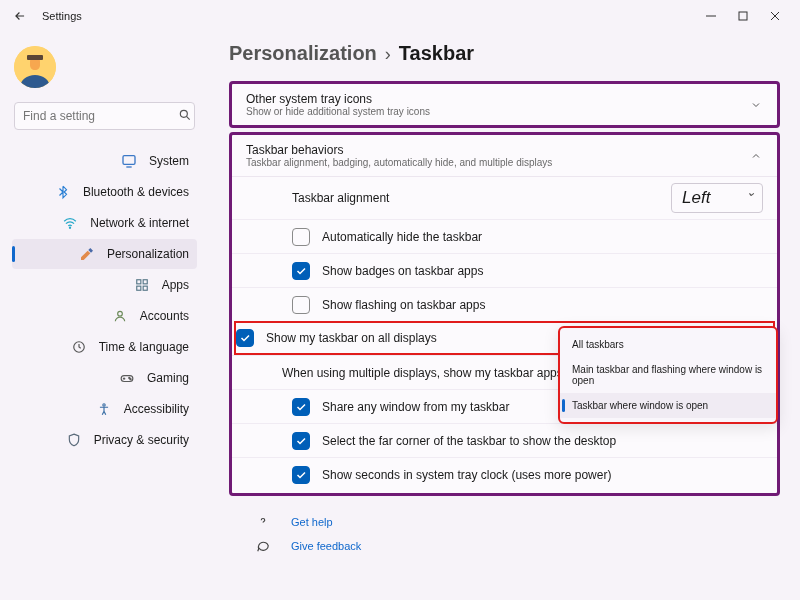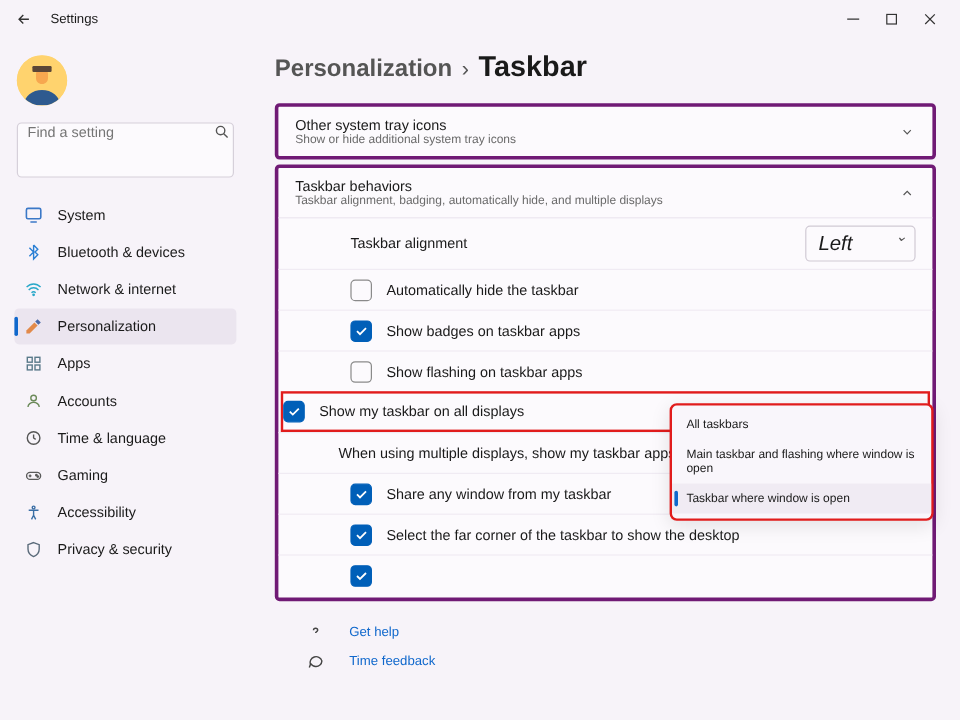--- a/index.html
+++ b/index.html
@@ -43,41 +43,42 @@
     .avatar {
       width: 42px; height: 42px; border-radius: 50%;
       background: #ffd36e;
       display: flex; align-items: flex-end; justify-content: center;
       overflow: hidden;
     }
     .avatar svg { width: 42px; height: 42px; }
     .profile-name { font-weight: 600; font-size: 12px; }
     .profile-email { font-size: 10px; color: #4a4a4a; }
     .searchbox {
-      display: flex; align-items: flex-start;
+      display: flex; align-items: center;
       background: #fcfafd;
       border: 1px solid #d6d0da;
       border-radius: 4px;
-      height: 46px;
+      height: 28px;
       padding: 0 8px;
       margin: 0 2px 16px 2px;
     }
     .searchbox input {
       flex: 1; border: none; background: transparent;
       outline: none; font-size: 12px;
       color: #555;
     }
     .nav { display: flex; flex-direction: column; gap: 1px; }
     .nav-item {
       display: flex; align-items: center; gap: 12px;
       height: 30px;
       padding: 0 8px;
       border-radius: 4px;
       cursor: pointer;
       font-size: 12px;
+      justify-content: flex-end;
     }
     .nav-item.selected {
       background: #ebe5ef;
       position: relative;
     }
     .nav-item.selected::before {
       content: "";
       position: absolute; left: 0; top: 7px; bottom: 7px;
       width: 3px; background: #1068cc; border-radius: 3px;
     }
@@ -86,21 +87,21 @@
       flex: 1;
       padding: 10px 20px 0 24px;
       overflow-y: auto;
     }
     .breadcrumb {
       display: flex; align-items: baseline; gap: 8px;
       margin-bottom: 16px;
     }
     .breadcrumb .crumb1 { font-size: 20px; font-weight: 600; color: #555; }
     .breadcrumb .sep { font-size: 18px; color: #555; }
-    .breadcrumb .crumb2 { font-size: 24px; font-weight: 600; }
+    .breadcrumb .crumb2 { font-size: 20px; font-weight: 600; }
     .card {
       background: #fcfafd;
       border: 3px solid #701a75;
       border-radius: 4px;
       margin-bottom: 4px;
     }
     .card-head {
       display: flex; align-items: center;
       padding: 8px 14px 8px 14px;
       cursor: pointer;
@@ -145,21 +146,21 @@
       font-style: italic;
     }
     .select::after {
       content: "⌄";
       position: absolute; right: 6px; top: 1px;
       font-size: 12px; color: #555;
     }
     .highlight-box { border: 2px solid #e11c1c; padding: 4px 0; }
     .dropdown-popup {
       position: absolute;
-      right: 22px; top: 336px;
+      right: 22px; top: 326px;
       width: 220px;
       background: #f9f6fb;
       border: 2px solid #e11c1c;
       border-radius: 6px;
       padding: 4px 0;
       z-index: 10;
       font-size: 10px;
       box-shadow: 0 4px 16px rgba(0,0,0,.1);
     }
     .dropdown-item {
@@ -412,40 +413,41 @@
               </svg>
             </div>
           <span class="label">Select the far corner of the taskbar to show the desktop</span>
         </div>
         <div class="row">
           <div class="checkbox checked">
               <svg width="12" height="12" viewBox="0 0 24 24" fill="none" stroke-width="3">
                 <path d="M5 12l5 5L20 7"></path>
               </svg>
             </div>
+          <span class="label">Show seconds in system tray clock (uses more power)</span>
         </div>
       </div>
     </div>
 
     <div class="footer-links">
       <div class="flink">
         <span class="nav-icon">
             <svg width="14" height="14" viewBox="0 0 24 24" fill="none" stroke="#444" stroke-width="2">
               <path d="M9 9a3 3 0 116 0c0 2-3 2-3 4M12 17h.01"></path>
             </svg>
           </span>
         <span>Get help</span>
       </div>
       <div class="flink">
         <span class="nav-icon">
             <svg width="14" height="14" viewBox="0 0 24 24" fill="none" stroke="#444" stroke-width="2">
               <path d="M21 11.5a8.38 8.38 0 01-9 8 8.5 8.5 0 01-7-4L3 21l1.5-4A8.5 8.5 0 1121 11.5z"></path>
             </svg>
           </span>
-        <span>Time feedback</span>
+        <span>Give feedback</span>
       </div>
     </div>
   </main>
 </div>
 
 <div class="dropdown-popup">
   <div class="dropdown-item">All taskbars</div>
   <div class="dropdown-item">Main taskbar and flashing where window is open</div>
   <div class="dropdown-item selected">Taskbar where window is open</div>
 </div>

